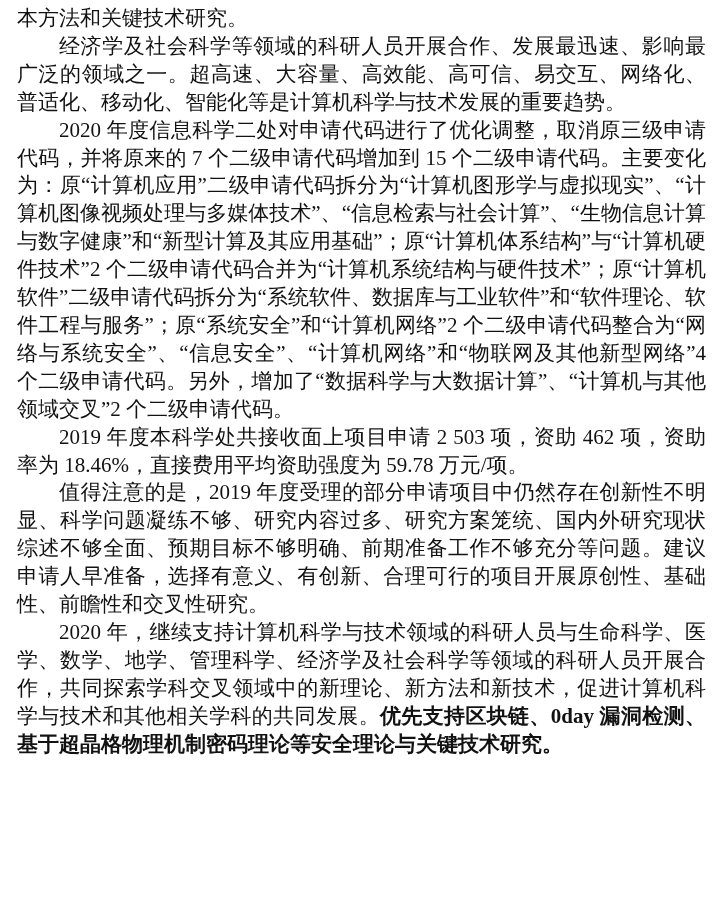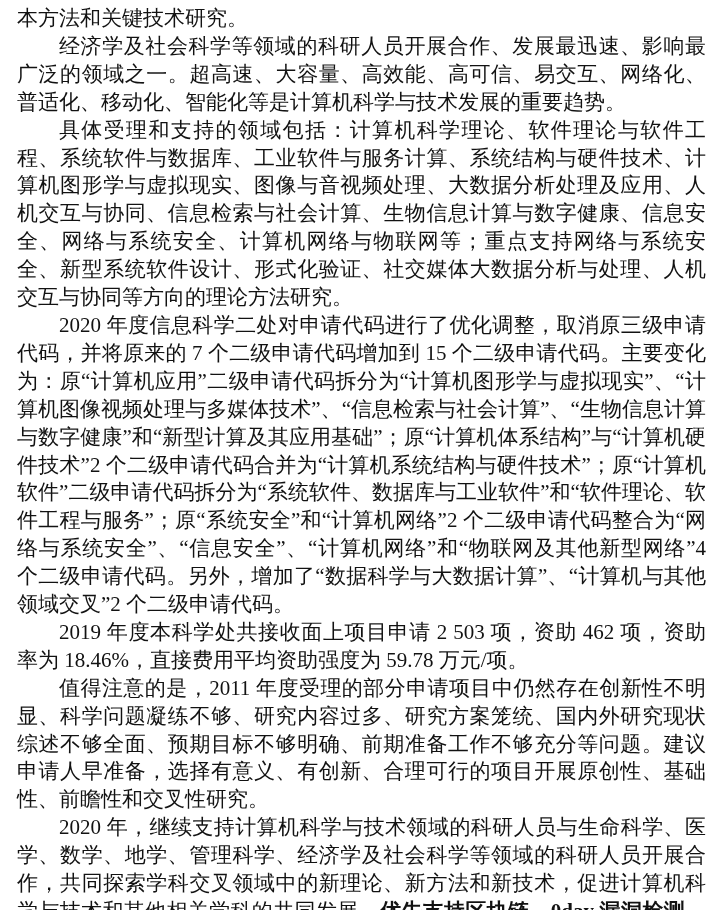--- a/index.html
+++ b/index.html
@@ -13,21 +13,20 @@
     width: 720px;
     height: 910px;
     background: #ffffff;
     padding: 5px 14px 16px 17px;
     overflow: hidden;
     font-family: "Liberation Serif", "DejaVu Serif", serif;
     font-size: 21px;
     line-height: 27.9px;
     color: #121212;
     text-align: justify;
-    border-radius: 32px;
   }
   .page p {
     margin: 0;
     padding: 0;
     text-indent: 2em;
     word-break: break-all;
   }
   .page p.no-indent {
     text-indent: 0;
   }
@@ -36,24 +35,23 @@
   }
 </style>
 </head>
 <body>
 
 <div class="page">
   <p class="no-indent">本方法和关键技术研究。</p>
 
   <p>经济学及社会科学等领域的科研人员开展合作、发展最迅速、影响最广泛的领域之一。超高速、大容量、高效能、高可信、易交互、网络化、普适化、移动化、智能化等是计算机科学与技术发展的重要趋势。</p>
 
-  <p>具体受理和支持的领域包括：计算机科学理论、软件理论与软件工程、系统软件与数据库、工业软件与服务计算、系统结构与硬件技术、计算机图形学与虚拟现实、图像与音视频处理、大数据分析处理及应用、人机交互与协同、信息检索与社会计算、生物信息计算与数字健康、信息安全、网络与系统安全、计算机网络与物联网等；重点支持网络与系统安全、新型系统软件设计、形式化验证、社交媒体大数据分析与处理、人机交互与协同等方向的理论方法研究。</p>
 
   <p>2020 年度信息科学二处对申请代码进行了优化调整，取消原三级申请代码，并将原来的 7 个二级申请代码增加到 15 个二级申请代码。主要变化为：原“计算机应用”二级申请代码拆分为“计算机图形学与虚拟现实”、“计算机图像视频处理与多媒体技术”、“信息检索与社会计算”、“生物信息计算与数字健康”和“新型计算及其应用基础”；原“计算机体系结构”与“计算机硬件技术”2 个二级申请代码合并为“计算机系统结构与硬件技术”；原“计算机软件”二级申请代码拆分为“系统软件、数据库与工业软件”和“软件理论、软件工程与服务”；原“系统安全”和“计算机网络”2 个二级申请代码整合为“网络与系统安全”、“信息安全”、“计算机网络”和“物联网及其他新型网络”4 个二级申请代码。另外，增加了“数据科学与大数据计算”、“计算机与其他领域交叉”2 个二级申请代码。</p>
 
   <p>2019 年度本科学处共接收面上项目申请 2 503 项，资助 462 项，资助率为 18.46%，直接费用平均资助强度为 59.78 万元/项。</p>
 
-  <p>值得注意的是，2011 年度受理的部分申请项目中仍然存在创新性不明显、科学问题凝练不够、研究内容过多、研究方案笼统、国内外研究现状综述不够全面、预期目标不够明确、前期准备工作不够充分等问题。建议申请人早准备，选择有意义、有创新、合理可行的项目开展原创性、基础性、前瞻性和交叉性研究。</p>
+  <p>值得注意的是，2019 年度受理的部分申请项目中仍然存在创新性不明显、科学问题凝练不够、研究内容过多、研究方案笼统、国内外研究现状综述不够全面、预期目标不够明确、前期准备工作不够充分等问题。建议申请人早准备，选择有意义、有创新、合理可行的项目开展原创性、基础性、前瞻性和交叉性研究。</p>
 
   <p>
     <span>2020 年，继续支持计算机科学与技术领域的科研人员与生命科学、医学、数学、地学、管理科学、经济学及社会科学等领域的科研人员开展合作，共同探索学科交叉领域中的新理论、新方法和新技术，促进计算机科学与技术和其他相关学科的共同发展。</span><strong>优先支持区块链、0day 漏洞检测、基于超晶格物理机制密码理论等安全理论与关键技术研究。</strong>
   </p>
 </div>
 
 </body></html>

